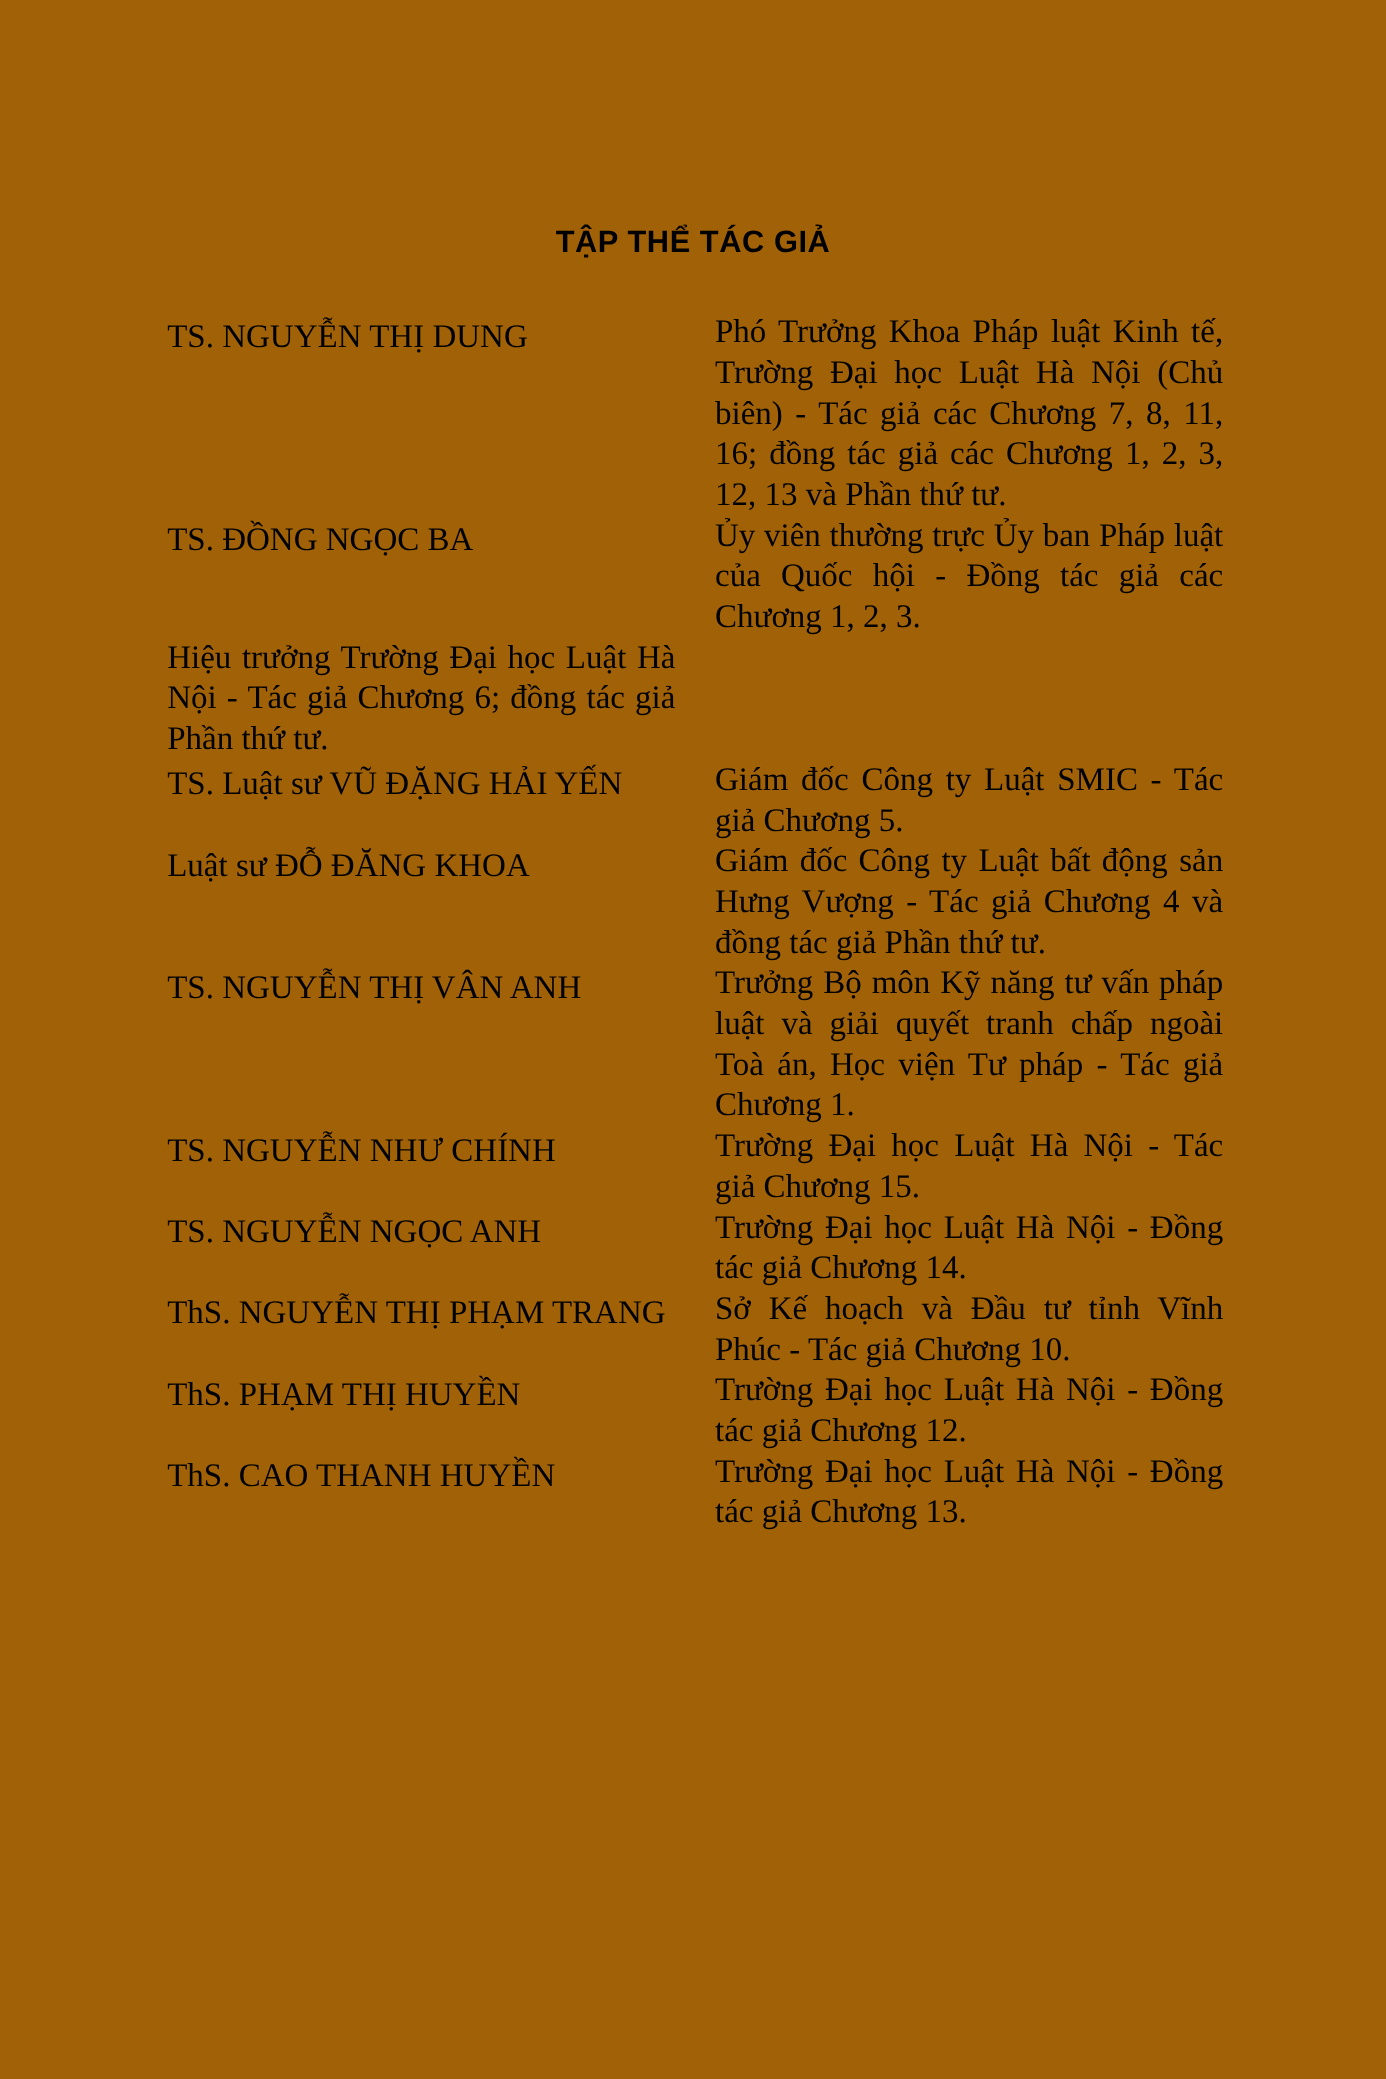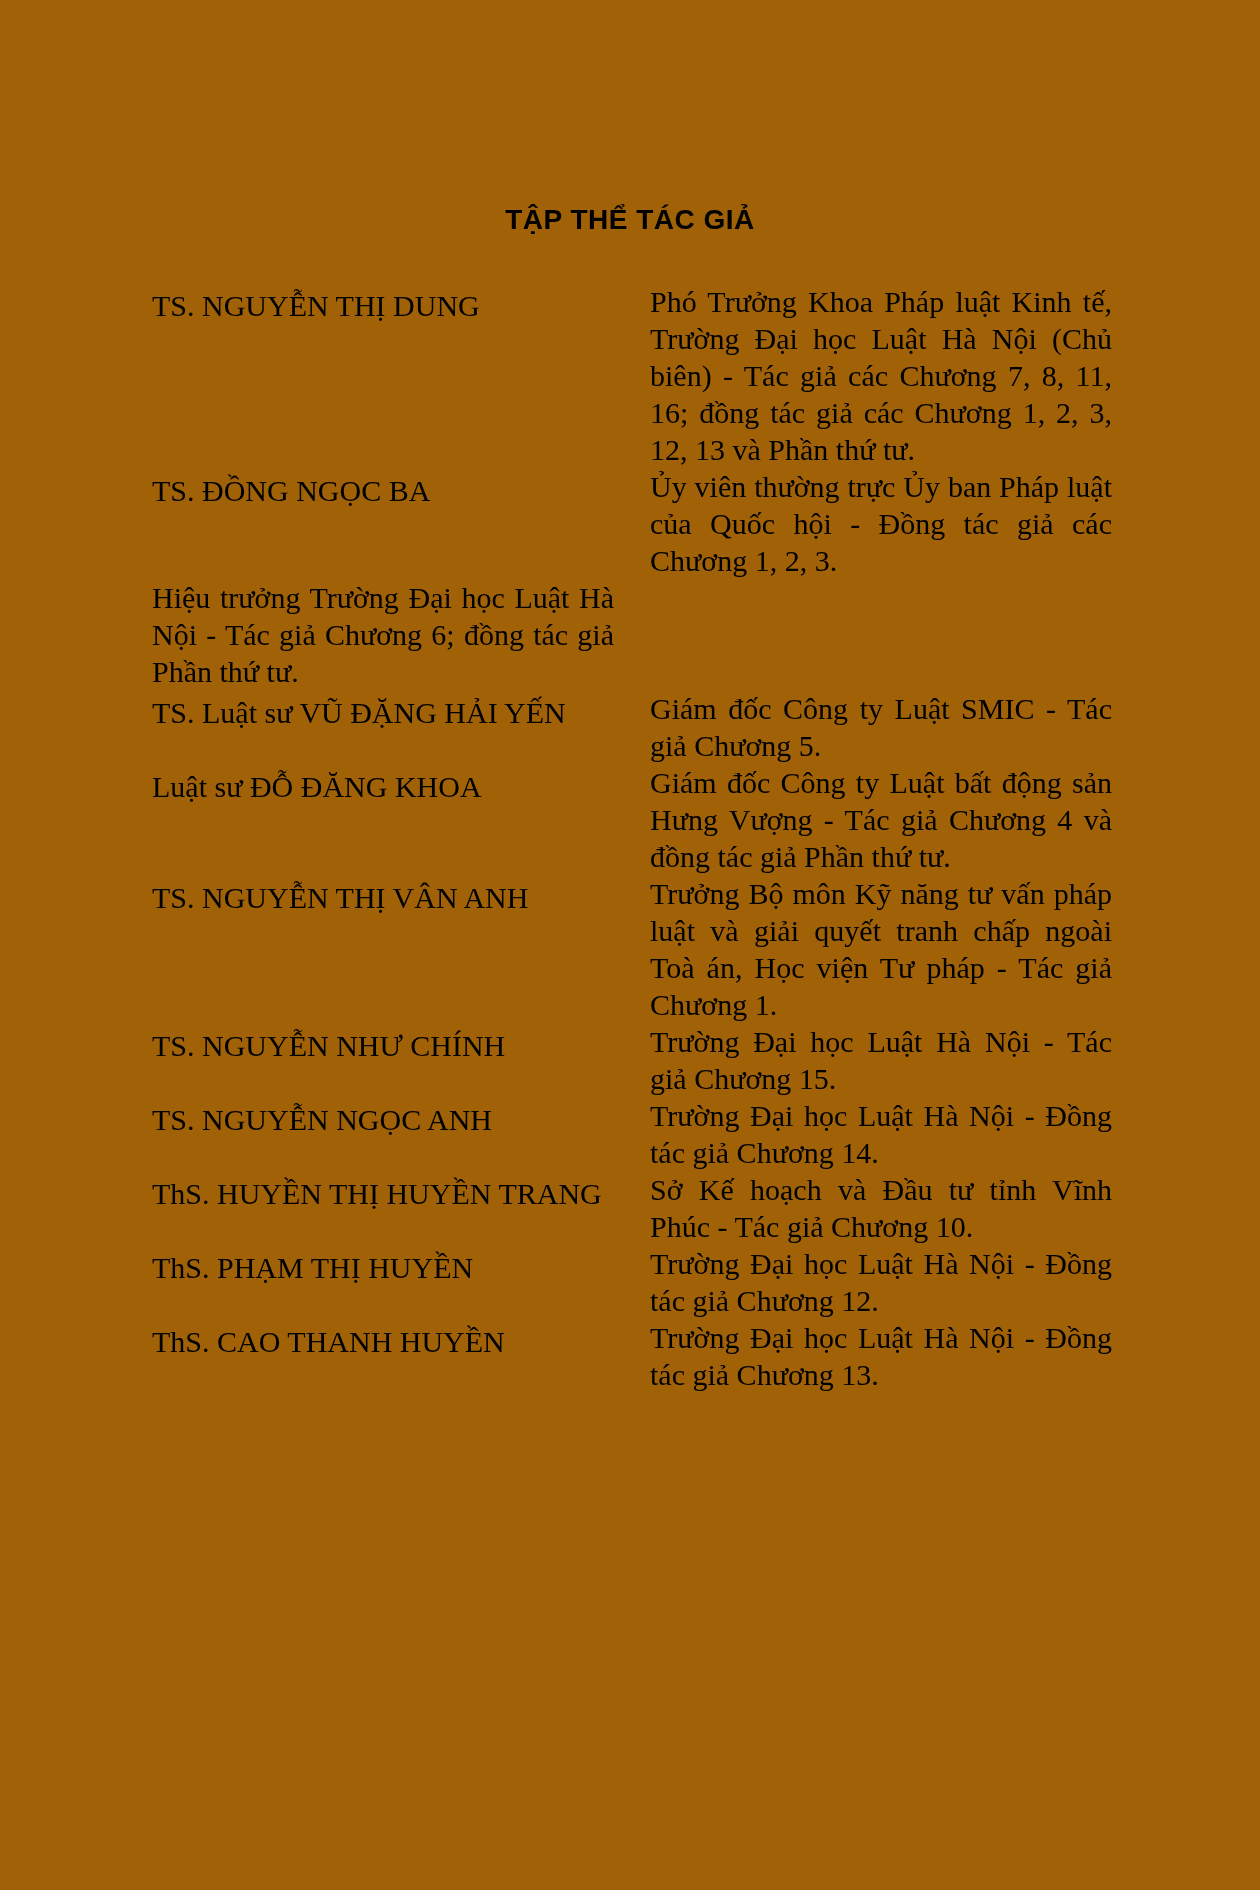--- a/index.html
+++ b/index.html
@@ -101,21 +101,21 @@
       <div class="name">TS. NGUYỄN NHƯ CHÍNH</div>
       <div class="role">Trường Đại học Luật Hà Nội - Tác giả Chương 15.</div>
     </div>
 
     <div class="row">
       <div class="name">TS. NGUYỄN NGỌC ANH</div>
       <div class="role">Trường Đại học Luật Hà Nội - Đồng tác giả Chương 14.</div>
     </div>
 
     <div class="row">
-      <div class="name">ThS. HUYỀN THỊ HUYỀN TRANG</div>
+      <div class="name">ThS. NGUYỄN THỊ PHẠM TRANG</div>
       <div class="role">Sở Kế hoạch và Đầu tư tỉnh Vĩnh Phúc - Tác giả Chương 10.</div>
     </div>
 
     <div class="row">
       <div class="name">ThS. PHẠM THỊ HUYỀN</div>
       <div class="role">Trường Đại học Luật Hà Nội - Đồng tác giả Chương 12.</div>
     </div>
 
     <div class="row">
       <div class="name">ThS. CAO THANH HUYỀN</div>

